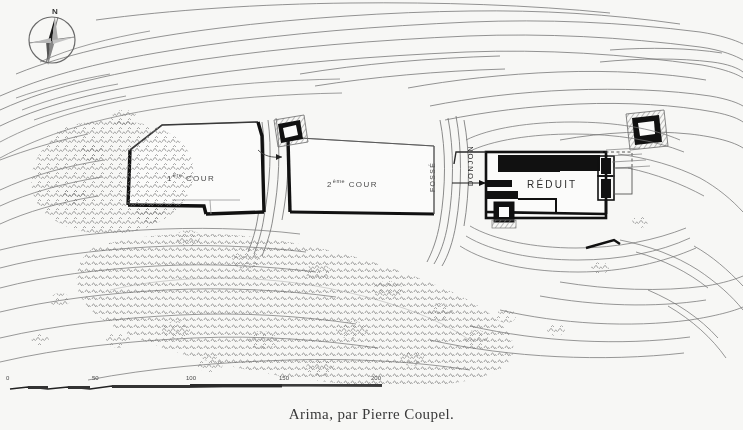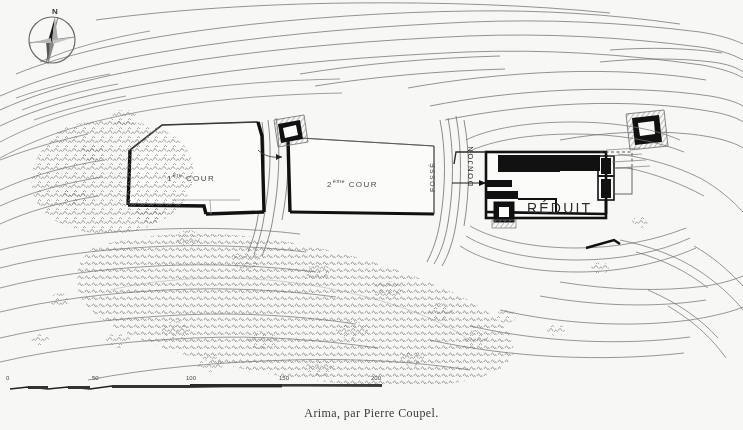--- a/index.html
+++ b/index.html
@@ -32,24 +32,23 @@
   #label-cour1 {
     left: 167px; top: 172px;
     font-size: 8px;
   }
   #label-cour2 {
     left: 327px; top: 178px;
     font-size: 8px;
   }
   #label-reduit {
     left: 527px; top: 179px;
-    font-size: 14px;
+    font-size: 10px;
     letter-spacing: 2.2px;
     color: #2b2b2b;
-    margin-top: 21px;
   }
   #label-donjon {
     left: 466px; top: 170px;
     font-size: 7.5px;
     letter-spacing: 1.6px;
     transform: rotate(-90deg);
     transform-origin: 8px 8px;
     color: #2b2b2b;
   }
   #label-fosse {
@@ -65,21 +64,21 @@
     vertical-align: super;
     letter-spacing: 0.5px;
   }
   #caption {
     position: absolute;
     left: 0;
     top: 406px;
     width: 743px;
     text-align: center;
     font-family: "Liberation Serif", serif;
-    font-size: 12px;
+    font-size: 15px;
     color: #3a3a3a;
     letter-spacing: 0.4px;
   }
   .scale-num {
     position: absolute;
     font-family: "Liberation Sans", sans-serif;
     font-size: 6px;
     color: #4a4a4a;
     top: 375px;
   }

